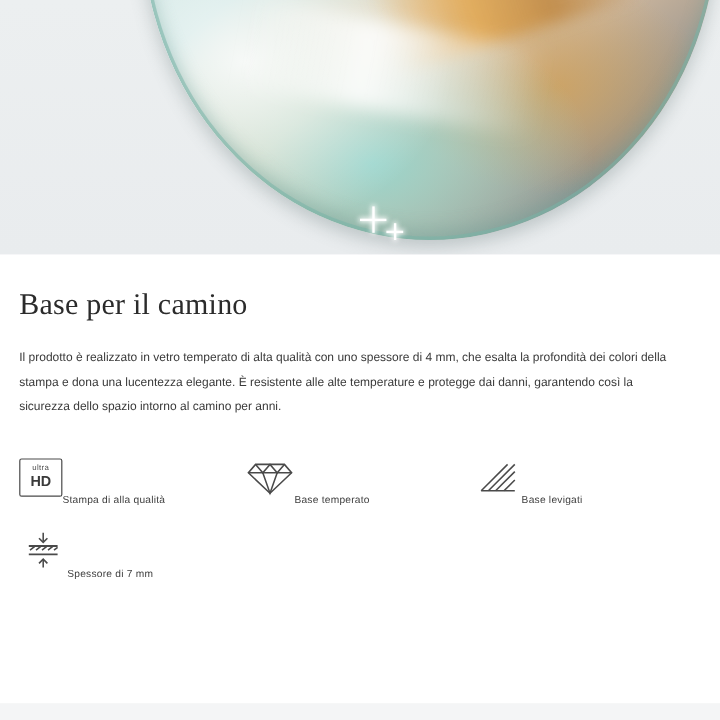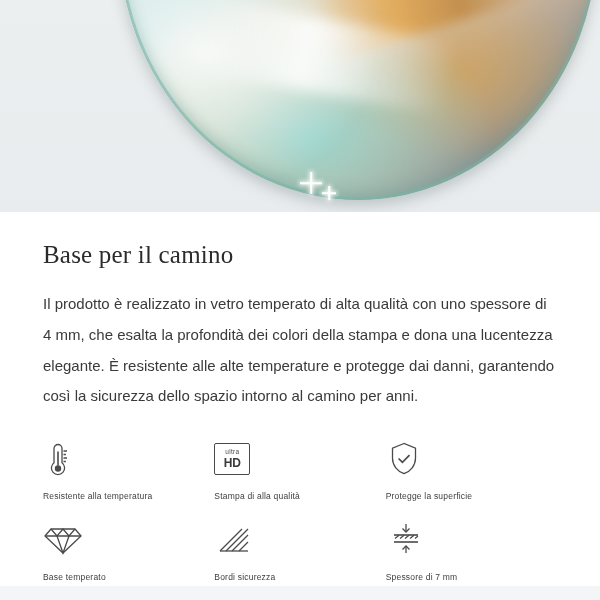--- a/index.html
+++ b/index.html
@@ -111,52 +111,52 @@
     box-shadow: 0 0 4px 1px rgba(255,255,255,0.9);
   }
   .sparkle.s1 { left: 300px; top: 172px; }
   .sparkle.s2 { left: 322px; top: 186px; width: 14px; height: 14px; }
   .sparkle.s2::before { width: 14px; }
   .sparkle.s2::after { height: 14px; }
 
   
   .content {
     position: relative;
-    padding: 0 43px;
+    padding: 0 16px;
   }
   .headline {
     margin: 26px 0 0 0;
     font-family: "Liberation Serif", serif;
     font-size: 25px;
     line-height: 1.32;
     font-weight: 400;
     color: #2b2b2b;
     letter-spacing: 0.2px;
   }
   .headline .line2 { display: block; }
   .paragraph {
     margin: 18px 0 11px 0;
-    font-size: 15px;
+    font-size: 10px;
     line-height: 2.05;
     color: #3a3a3a;
     max-width: 540px;
   }
 
   
   .features {
     position: relative;
     margin-top: 24px;
     display: grid;
     grid-template-columns: repeat(3, 1fr);
     row-gap: 16px;
   }
   .feature {
     display: flex;
-    flex-direction: column;
-    align-items: flex-start;
+    flex-direction: row;
+    align-items: flex-end;
     justify-content: flex-start;
   }
   .feature-icon {
     height: 46px;
     display: flex;
     align-items: center;
     justify-content: center;
     color: #4a4a4a;
   }
   .feature-label {
@@ -217,51 +217,31 @@
 
   <div class="content">
     <h1 class="headline">
       <span>Base per il camino</span>
     </h1>
 
     <p class="paragraph">Il prodotto è realizzato in vetro temperato di alta qualità con uno spessore di 4 mm, che esalta la profondità dei colori della stampa e dona una lucentezza elegante. È resistente alle alte temperature e protegge dai danni, garantendo così la sicurezza dello spazio intorno al camino per anni.</p>
 
     <div class="features">
 
-      <div class="feature">
-        <div class="feature-icon">
-          <svg width="30" height="40" viewBox="0 0 30 40" fill="none" stroke="#4a4a4a" stroke-width="1.3">
-            <path d="M15 5.5c-2.2 0-4 1.8-4 4v14.2a6.6 6.6 0 1 0 8 0V9.5c0-2.2-1.8-4-4-4z"></path>
-            <circle cx="15" cy="29.5" r="3.2" fill="#4a4a4a" stroke="none"></circle>
-            <path d="M15 26.6V12.5" stroke-width="1.6"></path>
-            <path d="M20.5 12h3.5M20.5 15.5h2.4M20.5 19h3.5M20.5 22.5h2.4"></path>
-          </svg>
-        </div>
-        <div class="feature-label">Resistente alla temperatura</div>
-      </div>
 
       <div class="feature">
         <div class="feature-icon">
           <div class="hd-box">
             <span class="hd-small">ultra</span>
             <span class="hd-big">HD</span>
           </div>
         </div>
         <div class="feature-label">Stampa di alla qualità</div>
       </div>
 
-      <div class="feature">
-        <div class="feature-icon">
-          <svg width="36" height="40" viewBox="0 0 36 40" fill="none" stroke="#4a4a4a" stroke-width="1.3">
-            <path d="M18 4.5 6.5 9.2v10.1c0 7.2 4.9 13 11.5 15.4 6.6-2.4 11.5-8.2 11.5-15.4V9.2L18 4.5z"></path>
-            <path d="M12.6 19.5l3.8 3.8 7.1-7.1" stroke-width="1.7"></path>
-          </svg>
-        </div>
-        <div class="feature-label">Protegge la superficie</div>
-      </div>
 
       <div class="feature">
         <div class="feature-icon">
           <svg width="40" height="34" viewBox="0 0 40 34" fill="none" stroke="#4a4a4a" stroke-width="1.3">
             <path d="M8 6h24l6 7-18 17L2 13l6-7z"></path>
             <path d="M2 13h36"></path>
             <path d="M8 6l6 7 6-7 6 7 6-7"></path>
             <path d="M14 13l6 17 6-17"></path>
           </svg>
         </div>
@@ -271,21 +251,21 @@
       <div class="feature">
         <div class="feature-icon">
           <svg width="40" height="34" viewBox="0 0 40 34" fill="none" stroke="#4a4a4a" stroke-width="1.3">
             <path d="M6 28 L28 6"></path>
             <path d="M12 28 L34 6"></path>
             <path d="M6 28 L34 28"></path>
             <path d="M18 28 L34 12"></path>
             <path d="M25 28 L34 19"></path>
           </svg>
         </div>
-        <div class="feature-label">Bordi sicurezza</div>
+        <div class="feature-label">Base levigati</div>
       </div>
 
       <div class="feature">
         <div class="feature-icon">
           <svg width="40" height="38" viewBox="0 0 40 38" fill="none" stroke="#4a4a4a" stroke-width="1.3">
             <path d="M20 3v7"></path>
             <path d="M16.5 7.5 20 11l3.5-3.5"></path>
             <path d="M8 14h24" stroke-width="1.6"></path>
             <path d="M9 17.5l4-3.2M14 17.5l4-3.2M19 17.5l4-3.2M24 17.5l4-3.2M29 17.5l3-2.4"></path>
             <path d="M8 21h24" stroke-width="1.6"></path>

